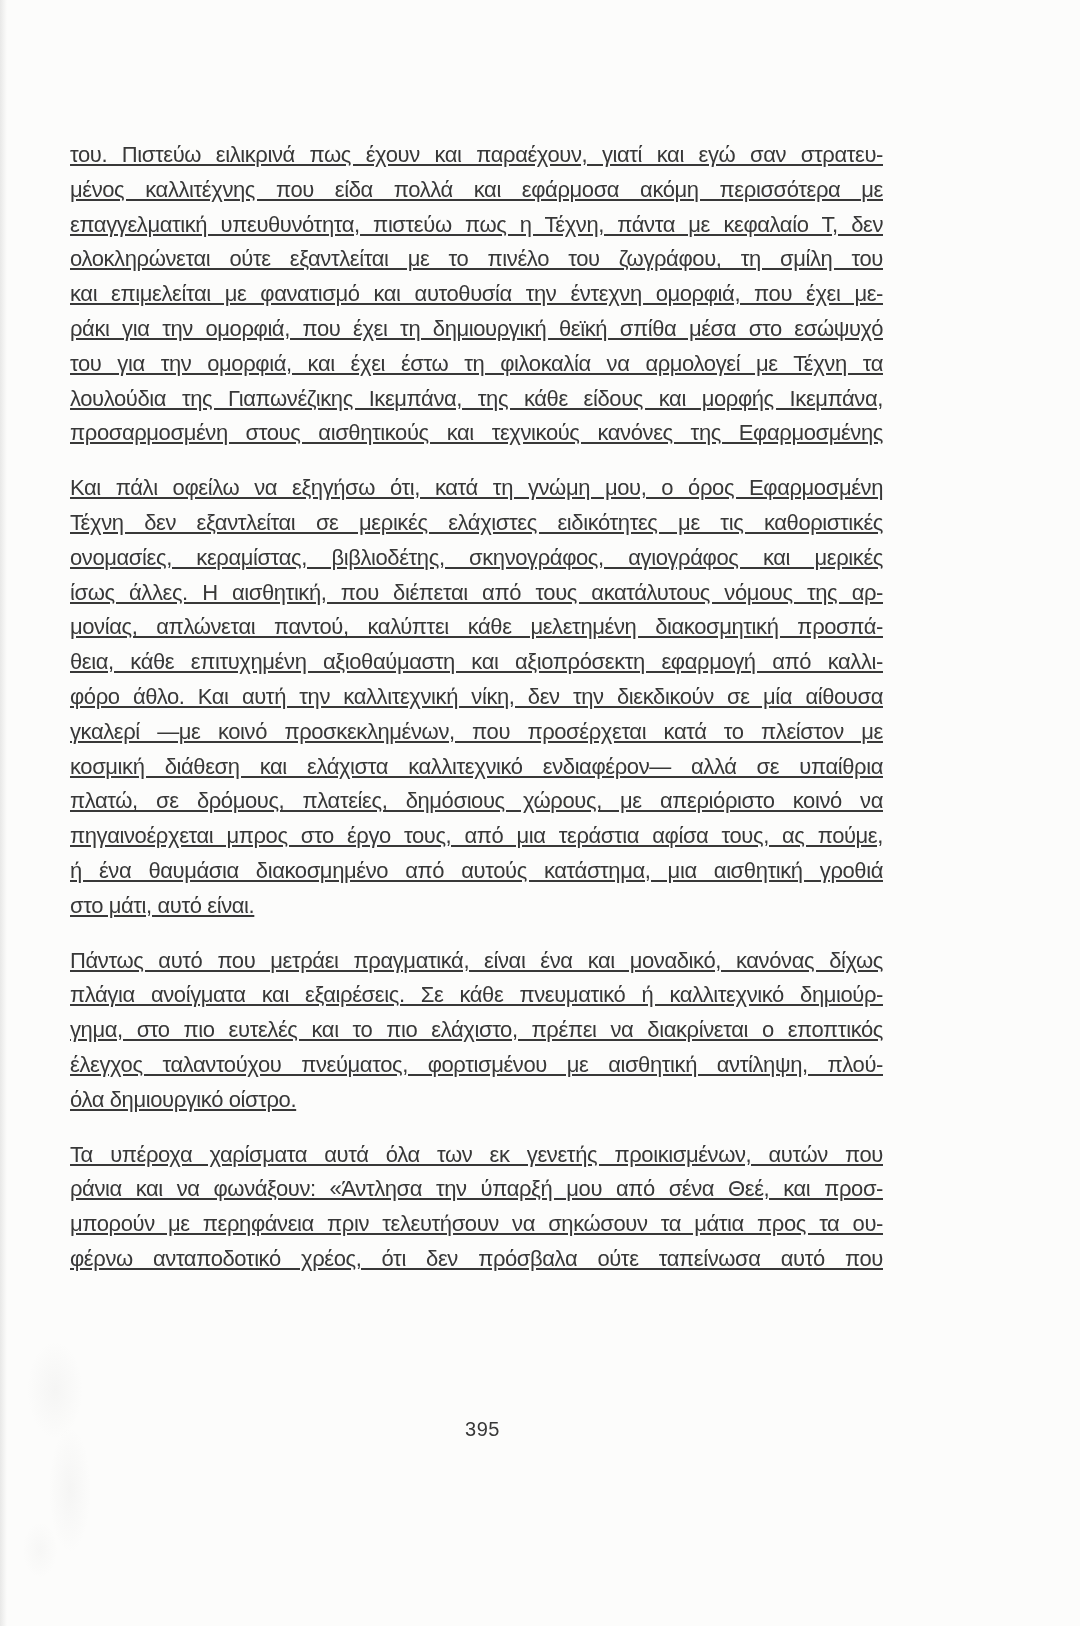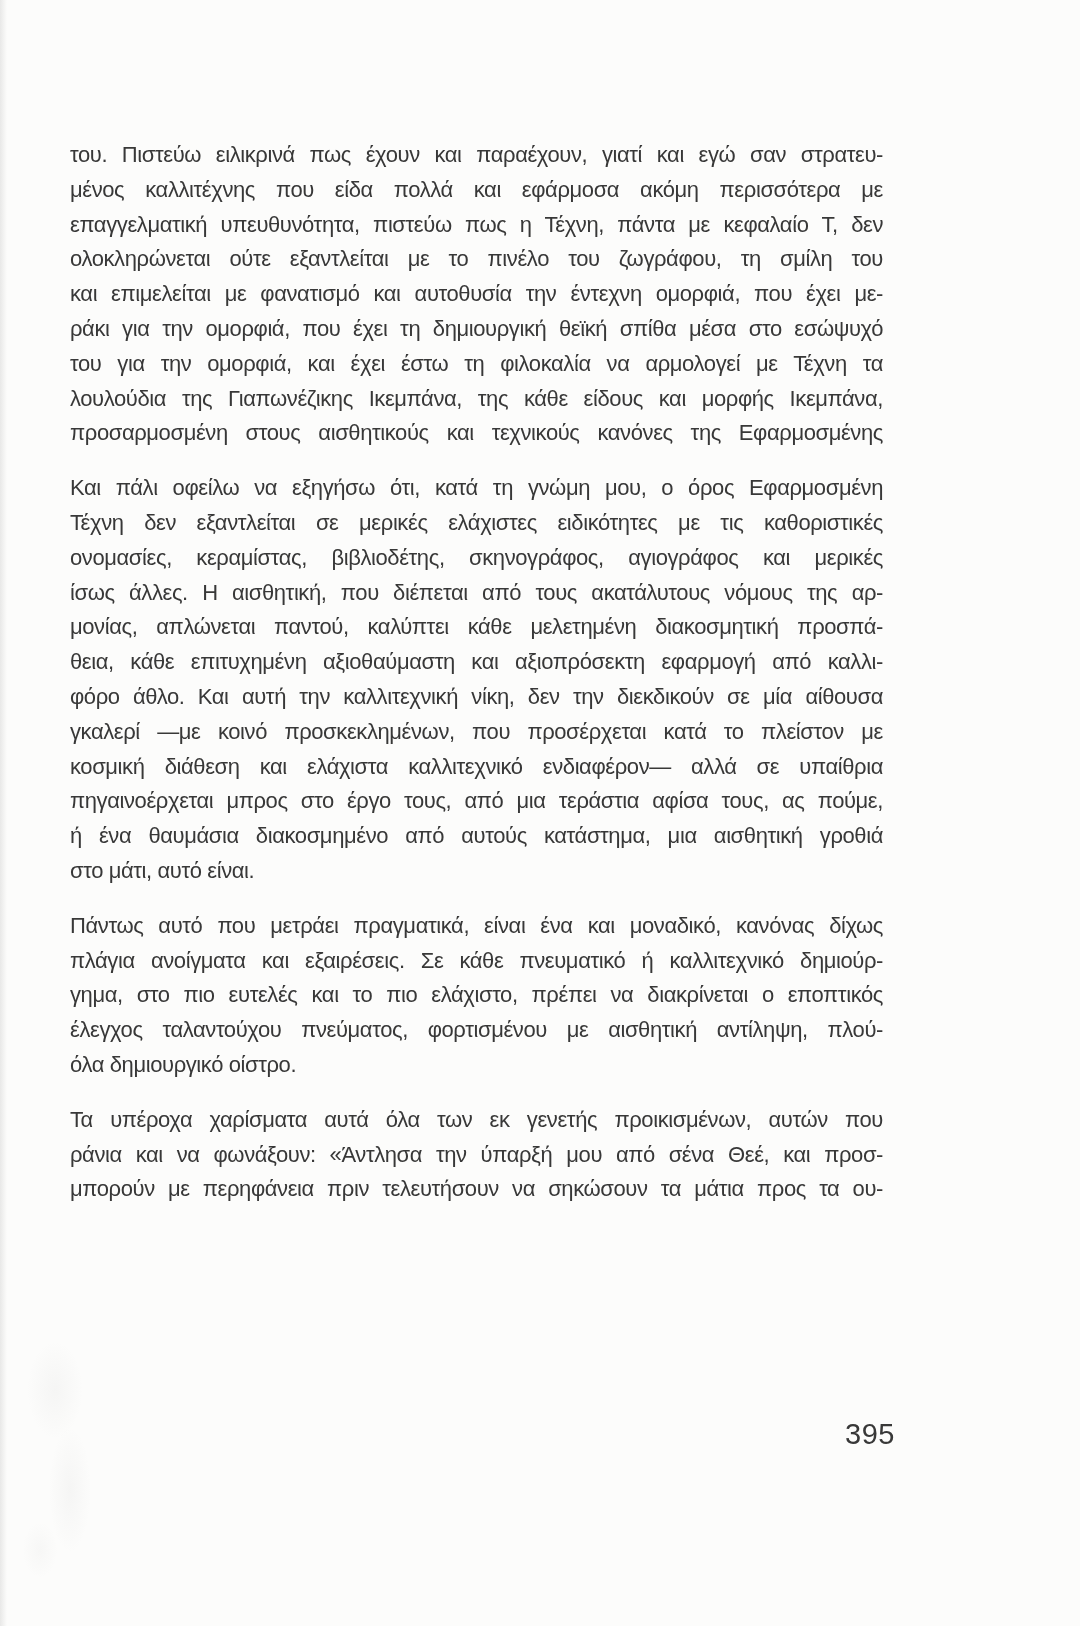--- a/index.html
+++ b/index.html
@@ -36,35 +36,35 @@
   .text-block {
     position: absolute;
     left: 70px;
     top: 138px;
     width: 825px;
     color: var(--text-color, #383838);
     font-size: 22px;
     line-height: 34.8px;
     letter-spacing: -0.4px;
   }
-  .paragraph { margin: 0 12px 20px 0; }
+  .paragraph { margin: 0 12px 20px 0; text-decoration: underline; }
   .line {
     text-align: justify;
     text-align-last: justify;
   }
   .line.final {
     text-align-last: left;
   }
   .page-number {
     position: absolute;
     left: 70px;
     top: 1418px;
     width: 825px;
-    text-align: right;
-    font-size: 29px;
+    text-align: center;
+    font-size: 20px;
     letter-spacing: 0.5px;
     color: var(--text-color, #383838);
   }
 </style>
 </head>
 <body>
 
 <div class="page">
   <div class="scan-edge"></div>
   <div class="scan-smudge"></div>
@@ -83,31 +83,33 @@
       <div class="paragraph">
         <div class="line">Και πάλι οφείλω να εξηγήσω ότι, κατά τη γνώμη μου, ο όρος Εφαρμοσμένη</div>
         <div class="line">Τέχνη δεν εξαντλείται σε μερικές ελάχιστες ειδικότητες με τις καθοριστικές</div>
         <div class="line">ονομασίες, κεραμίστας, βιβλιοδέτης, σκηνογράφος, αγιογράφος και μερικές</div>
         <div class="line">ίσως άλλες. Η αισθητική, που διέπεται από τους ακατάλυτους νόμους της αρ-</div>
         <div class="line">μονίας, απλώνεται παντού, καλύπτει κάθε μελετημένη διακοσμητική προσπά-</div>
         <div class="line">θεια, κάθε επιτυχημένη αξιοθαύμαστη και αξιοπρόσεκτη εφαρμογή από καλλι-</div>
         <div class="line">φόρο άθλο. Και αυτή την καλλιτεχνική νίκη, δεν την διεκδικούν σε μία αίθουσα</div>
         <div class="line">γκαλερί —με κοινό προσκεκλημένων, που προσέρχεται κατά το πλείστον με</div>
         <div class="line">κοσμική διάθεση και ελάχιστα καλλιτεχνικό ενδιαφέρον— αλλά σε υπαίθρια</div>
+        <div class="line">πλατώ, σε δρόμους, πλατείες, δημόσιους χώρους, με απεριόριστο κοινό να</div>
         <div class="line">πηγαινοέρχεται μπρος στο έργο τους, από μια τεράστια αφίσα τους, ας πούμε,</div>
         <div class="line">ή ένα θαυμάσια διακοσμημένο από αυτούς κατάστημα, μια αισθητική γροθιά</div>
         <div class="line final">στο μάτι, αυτό είναι.</div>
       </div>
       <div class="paragraph">
         <div class="line">Πάντως αυτό που μετράει πραγματικά, είναι ένα και μοναδικό, κανόνας δίχως</div>
         <div class="line">πλάγια ανοίγματα και εξαιρέσεις. Σε κάθε πνευματικό ή καλλιτεχνικό δημιούρ-</div>
         <div class="line">γημα, στο πιο ευτελές και το πιο ελάχιστο, πρέπει να διακρίνεται ο εποπτικός</div>
         <div class="line">έλεγχος ταλαντούχου πνεύματος, φορτισμένου με αισθητική αντίληψη, πλού-</div>
         <div class="line final">όλα δημιουργικό οίστρο.</div>
       </div>
       <div class="paragraph">
         <div class="line">Τα υπέροχα χαρίσματα αυτά όλα των εκ γενετής προικισμένων, αυτών που</div>
         <div class="line">ράνια και να φωνάξουν: «Άντλησα την ύπαρξή μου από σένα Θεέ, και προσ-</div>
         <div class="line">μπορούν με περηφάνεια πριν τελευτήσουν να σηκώσουν τα μάτια προς τα ου-</div>
+        <div class="line">φέρνω ανταποδοτικό χρέος, ότι δεν πρόσβαλα ούτε ταπείνωσα αυτό που</div>
       </div>
     </div>
   <div class="page-number">395</div>
 </div>
 
 </body></html>

